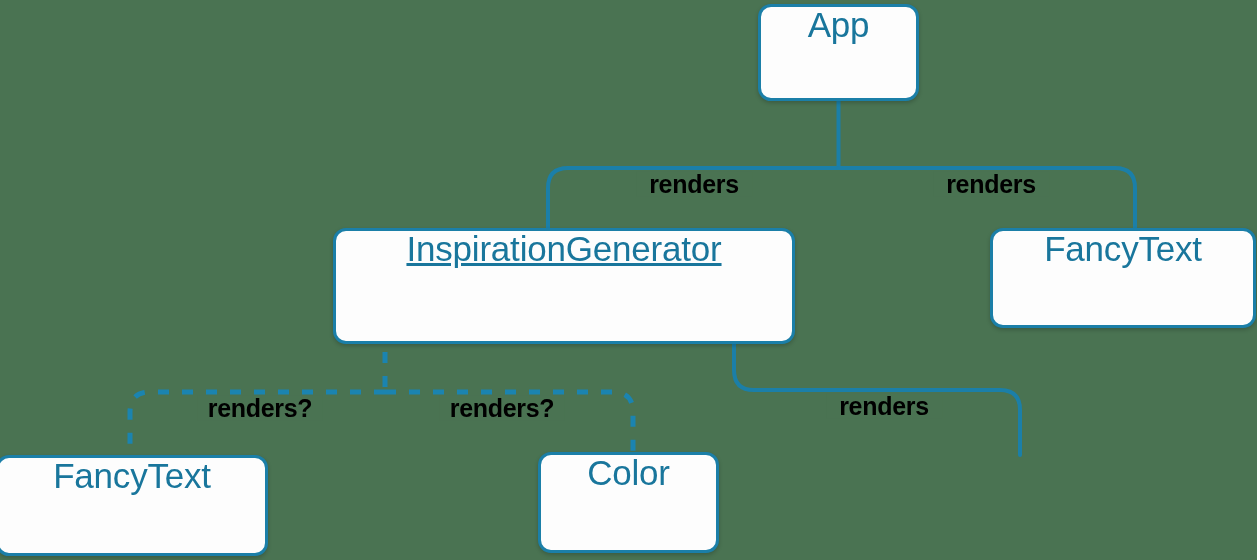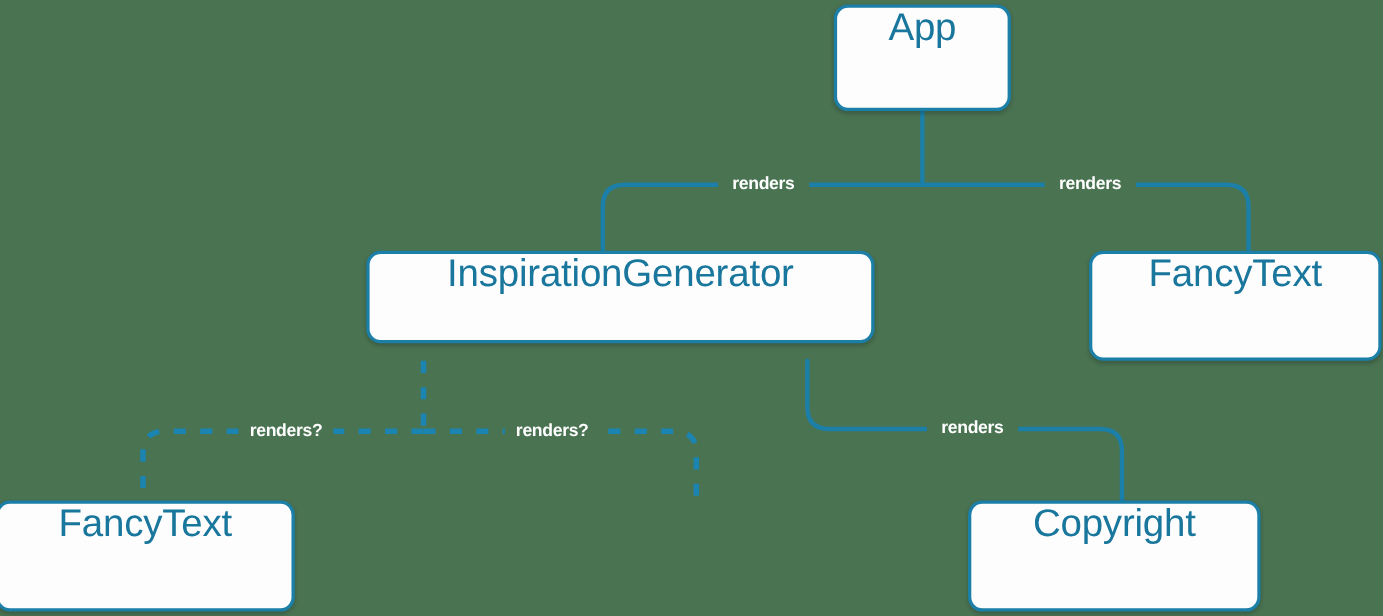--- a/index.html
+++ b/index.html
@@ -43,28 +43,29 @@
     white-space: nowrap;
     box-shadow: 0 2px 4px rgba(0,0,0,0.20);
     z-index: 3;
   }
   .node-label {
     line-height: 1;
     padding-bottom: 3px;
   }
   .edge-label {
     position: absolute;
-    color: #ffffff;
-    font-size: 16px;
+    color: #000000;
+    font-size: 25px;
     font-weight: 700;
     letter-spacing: -0.3px;
     white-space: nowrap;
     transform: translate(-50%, -50%);
     z-index: 2;
     line-height: 1;
+    margin-top: 16px;
   }
 </style>
 </head>
 <body>
 
 <div id="canvas">
 
   <svg id="edges" viewBox="0 0 1257 560" width="1257" height="560" xmlns="http://www.w3.org/2000/svg" fill="none">
 
     <path d="M 838.5 101 L 838.5 168" stroke="#1b7fa8" stroke-width="4" stroke-linecap="round"></path>
@@ -89,30 +90,30 @@
   <div class="edge-label" style="left:260px; top:392px; background:#4a7352; padding:0 10px;">renders?</div>
 
   <div class="edge-label" style="left:502px; top:392px; background:#4a7352; padding:0 10px;">renders?</div>
 
   <div class="edge-label" style="left:884px; top:390px; background:#4a7352; padding:0 13px;">renders</div>
 
   <div class="node" style="left:758px; top:4px; width:161px; height:97px;">
     <span class="node-label">App</span>
   </div>
 
-  <div class="node" style="left:333px; top:228px; width:462px; height:84px;">
+  <div class="node" style="left:333px; top:228px; width:462px; height:116px;text-decoration:underline;">
     <span class="node-label">InspirationGenerator</span>
   </div>
 
   <div class="node" style="left:990px; top:228px; width:266px; height:100px;">
     <span class="node-label">FancyText</span>
   </div>
 
   <div class="node" style="left:-4px; top:455px; width:272px; height:101px;">
     <span class="node-label">FancyText</span>
   </div>
 
+  <div class="node" style="left:538px; top:452px; width:181px; height:101px;">
+    <span class="node-label">Color</span>
+  </div>
 
-  <div class="node" style="left:880px; top:455px; width:266px; height:101px;">
-    <span class="node-label">Copyright</span>
-  </div>
 
 </div>
 
 </body></html>

